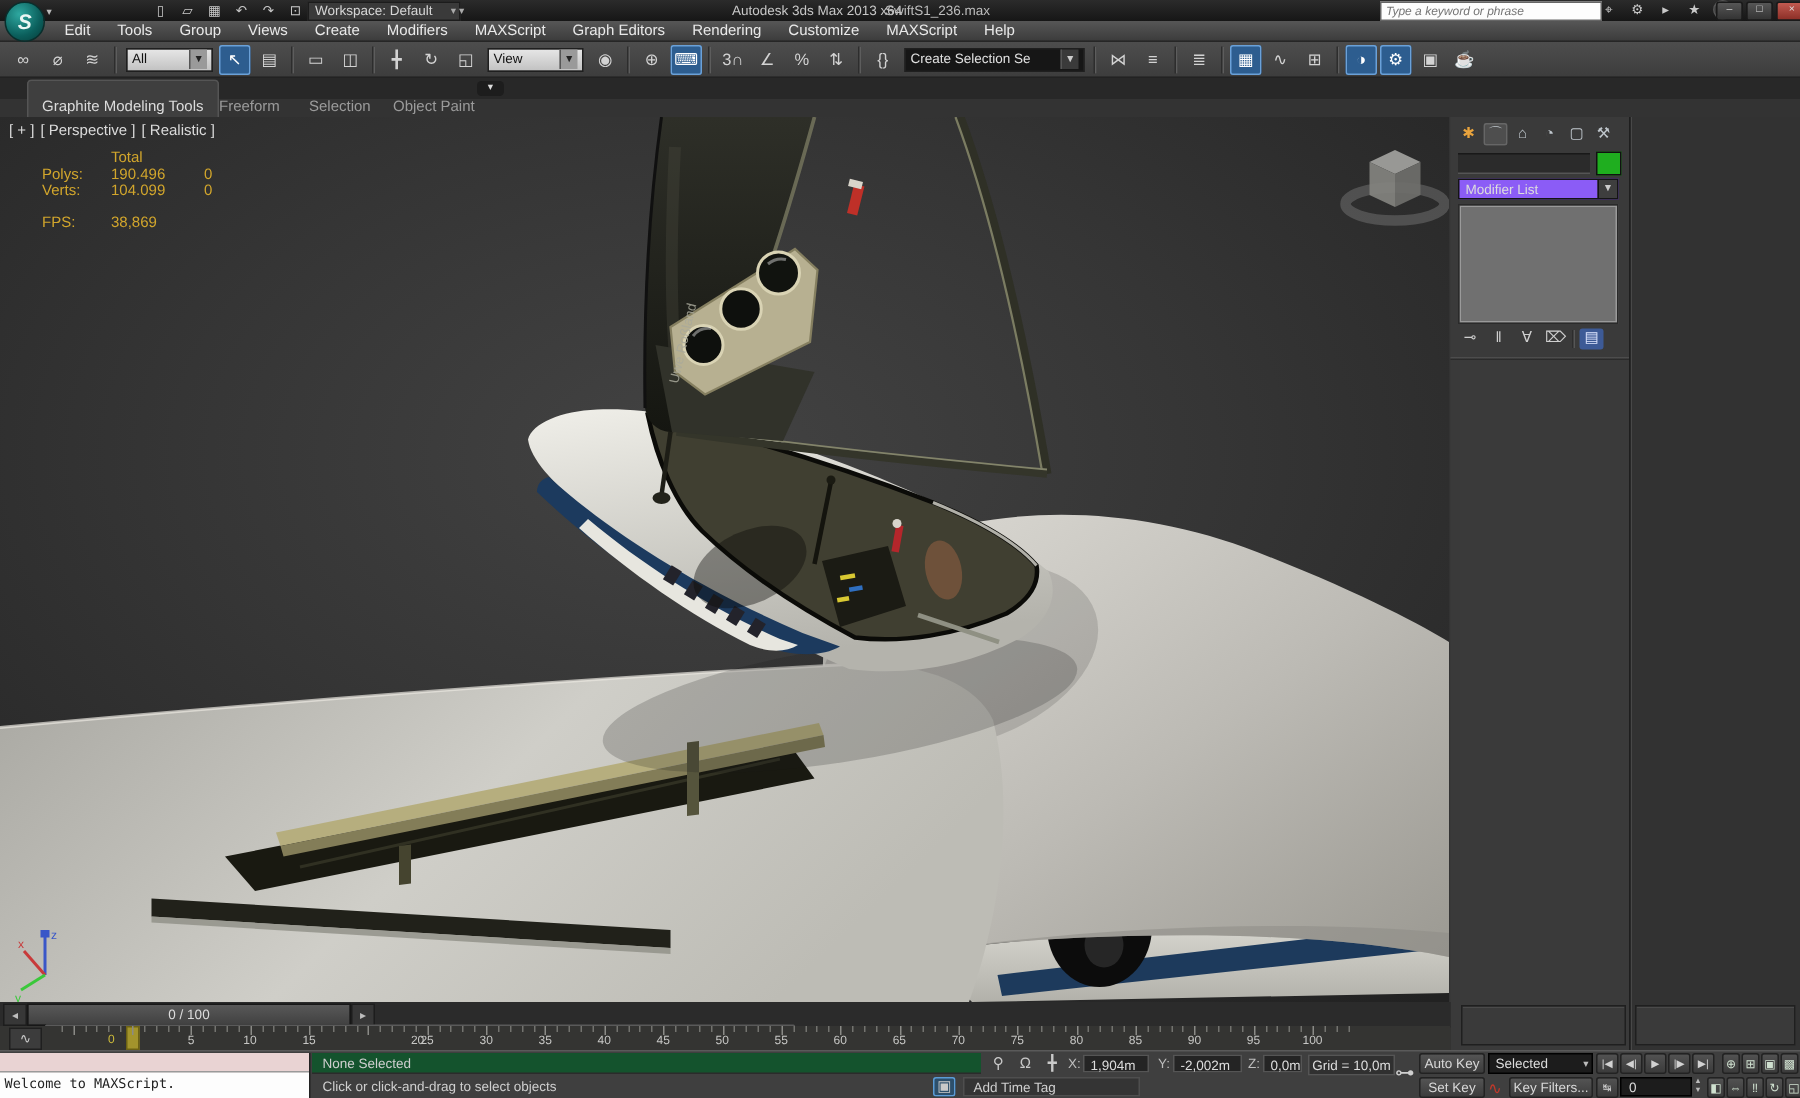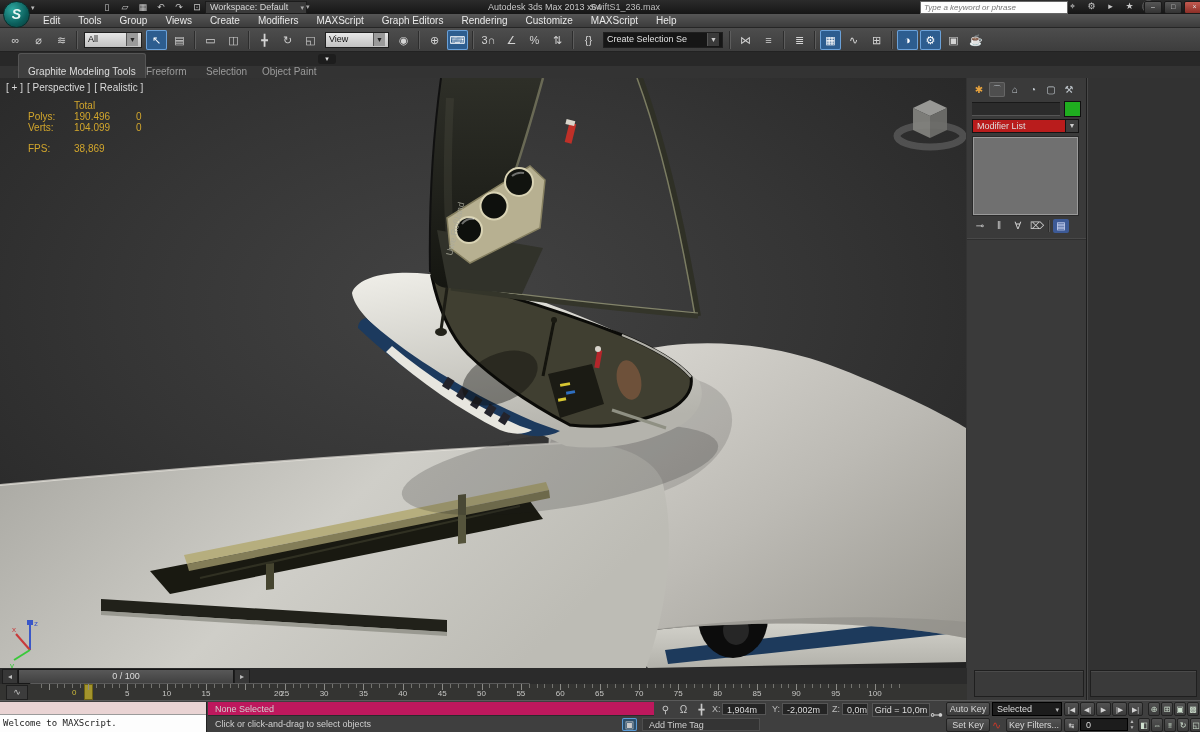--- a/index.html
+++ b/index.html
@@ -90,41 +90,41 @@
   .cp-col{position:absolute;left:0;top:0;width:119px;height:622px;background:#3a3a3a;}
   .cp-rest{position:absolute;left:119px;top:0;width:114px;height:622px;background:#323232;
     border-left:1px solid #1e1e1e;box-shadow:inset 1px 0 0 #484848;}
   .cp-tabs{position:absolute;left:4px;top:4px;display:flex;gap:2px;}
   .cp-tab{width:16px;height:15px;color:#bfc6cc;font-size:10px;line-height:15px;text-align:center;border-radius:2px;}
   .cp-tab.active{background:#4e4e4e;box-shadow:inset 0 0 0 1px #666;}
   .cp-tab.create{color:#e8a33d;}
   .cp-name{position:absolute;left:5px;top:24px;width:88px;height:12px;background:#2b2b2b;
     border-top:1px solid #191919;border-bottom:1px solid #555;}
   .cp-swatch{position:absolute;left:97px;top:23px;width:15px;height:14px;border:1px solid #111;}
-  .cp-modlist{position:absolute;left:5px;top:41px;width:107px;height:14px;background:#b91c1c;border:1px solid #141414;
+  .cp-modlist{position:absolute;left:5px;top:41px;width:107px;height:14px;background:#8b5cf6;border:1px solid #141414;
     color:#ddd;font-size:9px;line-height:13px;padding-left:4px;box-sizing:border-box;}
   .cp-modlist .arr{position:absolute;right:0;top:0;width:12px;height:12px;background:#3e3e3e;color:#ccc;
     font-size:7px;text-align:center;line-height:12px;border-left:1px solid #141414;}
   .cp-stack{position:absolute;left:5px;top:58px;width:105px;height:78px;background:#707070;
     border:1px solid #2a2a2a;box-shadow:inset 0 0 0 1px #9a9a9a;}
   .cp-stackbtns{position:absolute;left:5px;top:140px;width:108px;height:16px;display:flex;align-items:center;gap:3px;}
   .stack-btn{width:16px;height:14px;color:#cfcfcf;font-size:10px;line-height:14px;text-align:center;}
   .stack-btn.accent{background:#3d5a96;color:#dfe6ff;border-radius:2px;}
   .stack-sep{width:1px;height:12px;background:#2d2d2d;border-right:1px solid #565656;}
   .cp-divider{position:absolute;left:0;top:160px;width:119px;height:2px;
     background:linear-gradient(#555,#222);}
   .rp-box{position:absolute;height:25px;background:#3a3a3a;border:1px solid #1f1f1f;box-shadow:inset 0 1px 0 #4a4a4a;}
   
   .statusbar{position:absolute;left:0;top:700px;width:1200px;height:32px;background:#3f3f3f;
     border-top:1px solid #5a5a5a;box-sizing:border-box;}
   .listener{position:absolute;left:0;top:1px;width:206px;height:30px;border-right:1px solid #222;}
   .listener .pink{height:12px;background:#e9d3d3;border-bottom:1px solid #9a9a9a;}
   .listener .white{height:17px;background:#fdfdfd;color:#222;font-family:"DejaVu Sans Mono",monospace;
     font-size:9px;line-height:16px;padding-left:3px;}
-  .status-line{position:absolute;left:208px;top:1px;width:446px;height:14px;background:#be185d;
+  .status-line{position:absolute;left:208px;top:1px;width:446px;height:14px;background:#14532d;
     border-bottom:1px solid #2b2b2b;color:#cfcfcf;font-size:9px;line-height:14px;padding-left:7px;box-sizing:border-box;}
   .prompt-line{position:absolute;left:208px;top:16px;width:410px;height:32px;color:#cfcfcf;
     font-size:9px;line-height:15px;padding-left:7px;box-sizing:border-box;}
   .sb-ico{position:absolute;top:2px;width:15px;height:13px;color:#c9c9c9;font-size:10px;line-height:13px;text-align:center;}
   .sb-ico.sel{background:#2d4f6b;box-shadow:inset 0 0 0 1px #5b9bd5;border-radius:2px;}
   .coord-label{position:absolute;top:3px;color:#bdbdbd;font-size:9px;}
   .coord-field{position:absolute;top:2px;height:12px;background:#242424;border:1px solid #555;
     color:#ddd;font-size:9px;line-height:12px;padding-left:4px;box-sizing:border-box;}
   .grid-box{position:absolute;left:872px;top:2px;width:56px;height:12px;background:#303030;border:1px solid #555;
     color:#ddd;font-size:9px;line-height:12px;text-align:center;}

